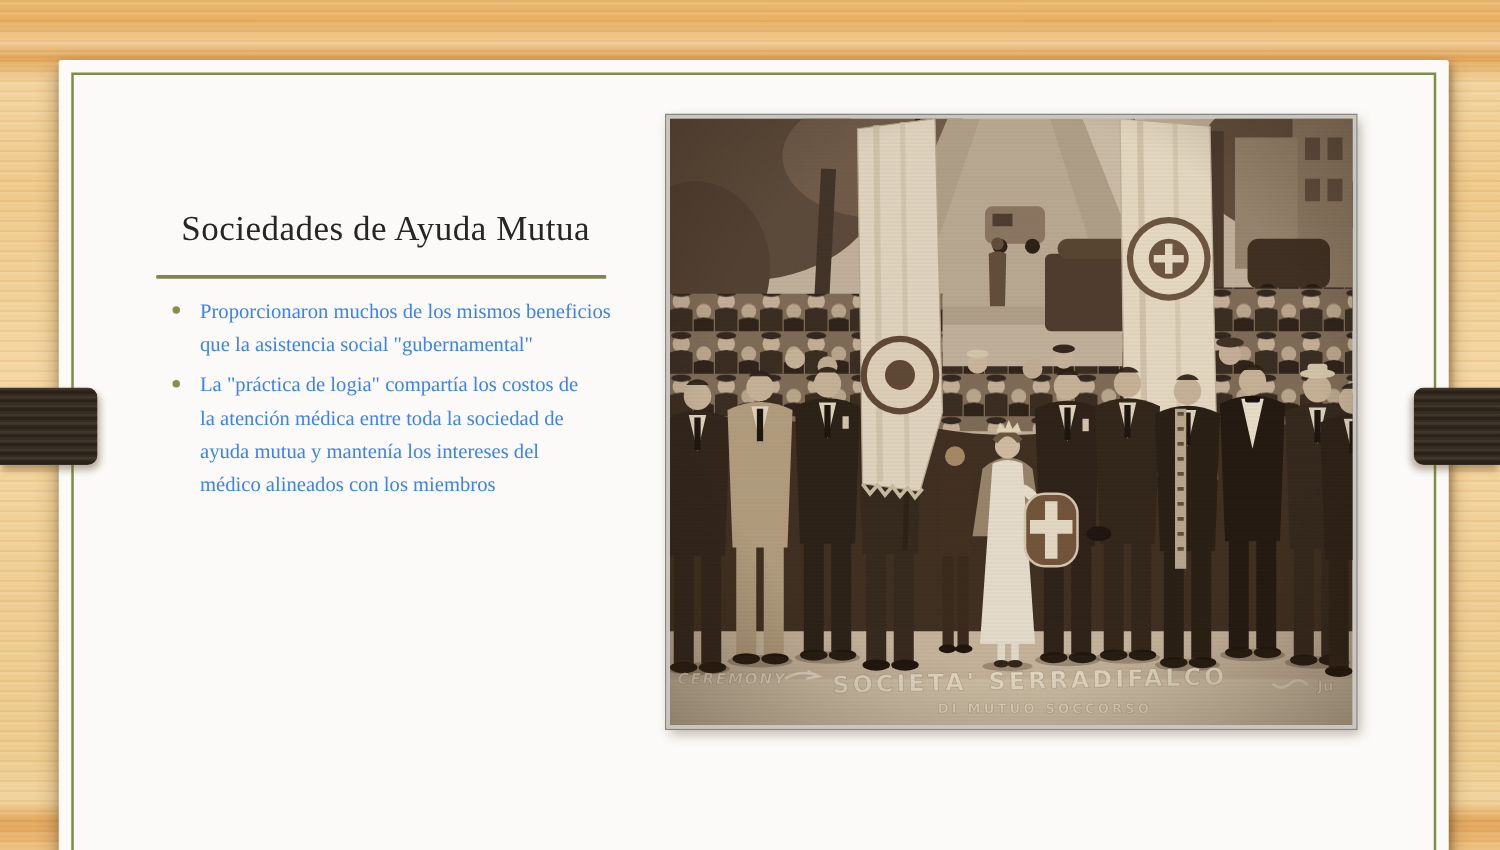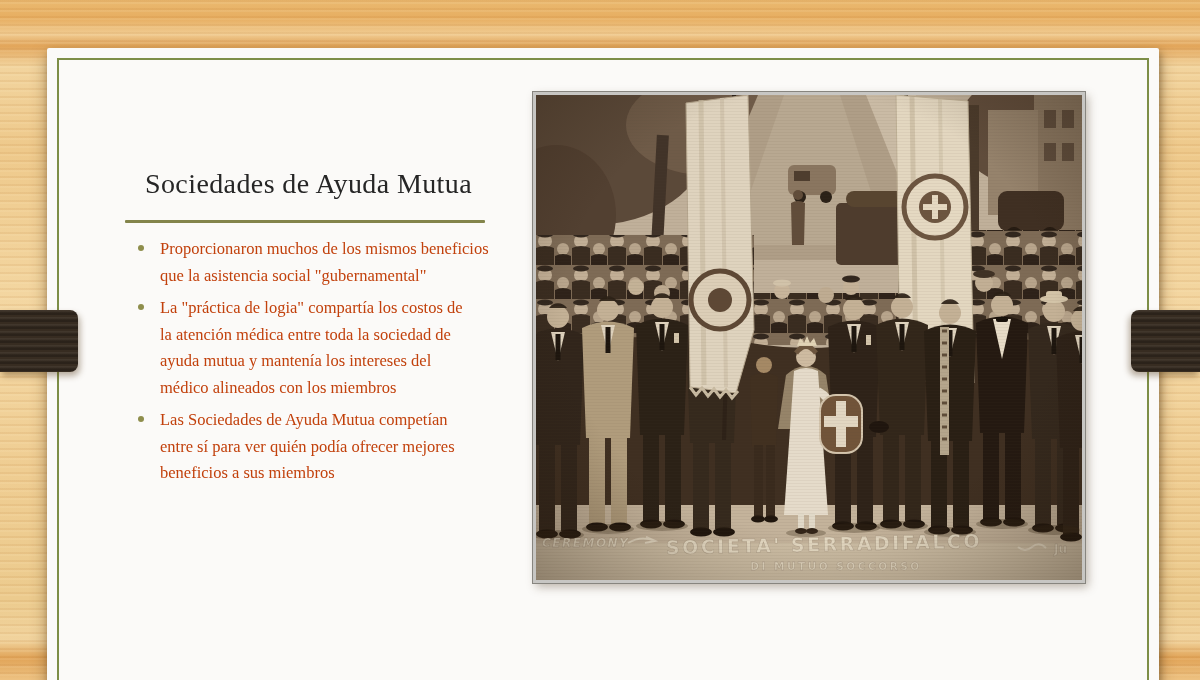--- a/index.html
+++ b/index.html
@@ -51,21 +51,21 @@
   }
   .title-rule {
     position:absolute; left:78px; top:172px; width:360px; height:3px;
     background:#83844b; border-radius:1px;
   }
   .bullets {
     position:absolute; left:89px; top:188px; width:392px; list-style:none;
   }
   .bullets li {
     position:relative; padding-left:24px; margin-bottom:6px;
-    font-size:16.5px; line-height:26.5px; color:#c2410c;
+    font-size:16.5px; line-height:26.5px; color:#3b82f6;
   }
   .bullets li::before {
     content:""; position:absolute; left:2px; top:9px;
     width:6px; height:6px; border-radius:50%; background:#8e8e4c;
   }
   .bullet-text { white-space:pre-line; }
 
   
   .photo-frame {
     position:absolute; left:486px; top:44px; width:552px; height:491px;
@@ -85,23 +85,20 @@
     <h1 class="title">Sociedades de Ayuda Mutua</h1>
     <div class="title-rule"></div>
 
     <ul class="bullets">
       <li><span class="bullet-text">Proporcionaron muchos de los mismos beneficios
 que la asistencia social "gubernamental"</span></li>
       <li><span class="bullet-text">La "práctica de logia" compartía los costos de
 la atención médica entre toda la sociedad de
 ayuda mutua y mantenía los intereses del
 médico alineados con los miembros</span></li>
-      <li><span class="bullet-text">Las Sociedades de Ayuda Mutua competían
-entre sí para ver quién podía ofrecer mejores
-beneficios a sus miembros</span></li>
     </ul>
 
     <figure class="photo-frame">
       <svg viewBox="0 0 546 485" preserveAspectRatio="none">
         <defs>
           <pattern id="crowd" width="36" height="34" patternUnits="userSpaceOnUse">
             <rect width="36" height="34" fill="#7d6c58"></rect>
             <circle cx="9" cy="10" r="7" fill="#c6b59c"></circle>
             <ellipse cx="9" cy="3.5" rx="8" ry="3" fill="#2c231b"></ellipse>
             <path d="M0,17 Q9,13 18,17 L18,34 L0,34 Z" fill="#33281e"></path>

